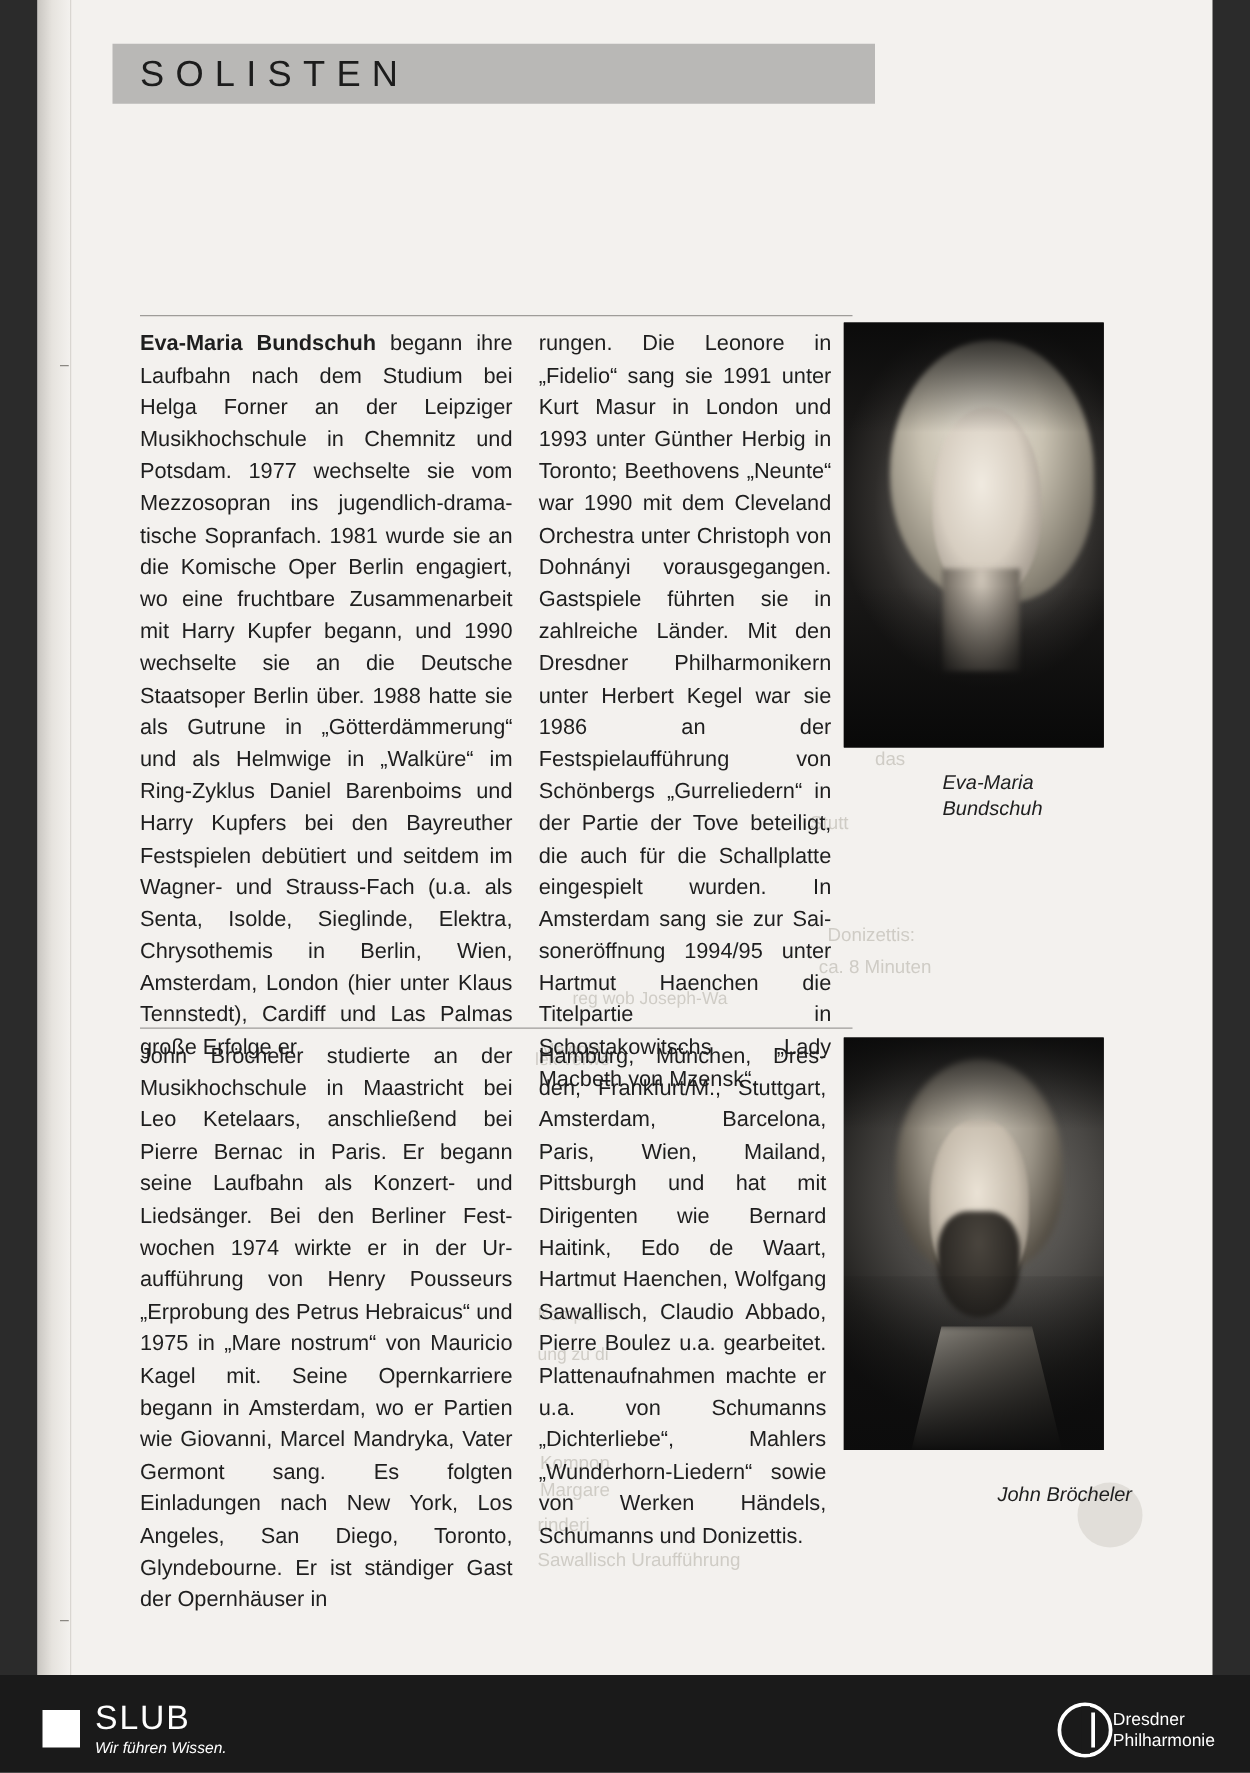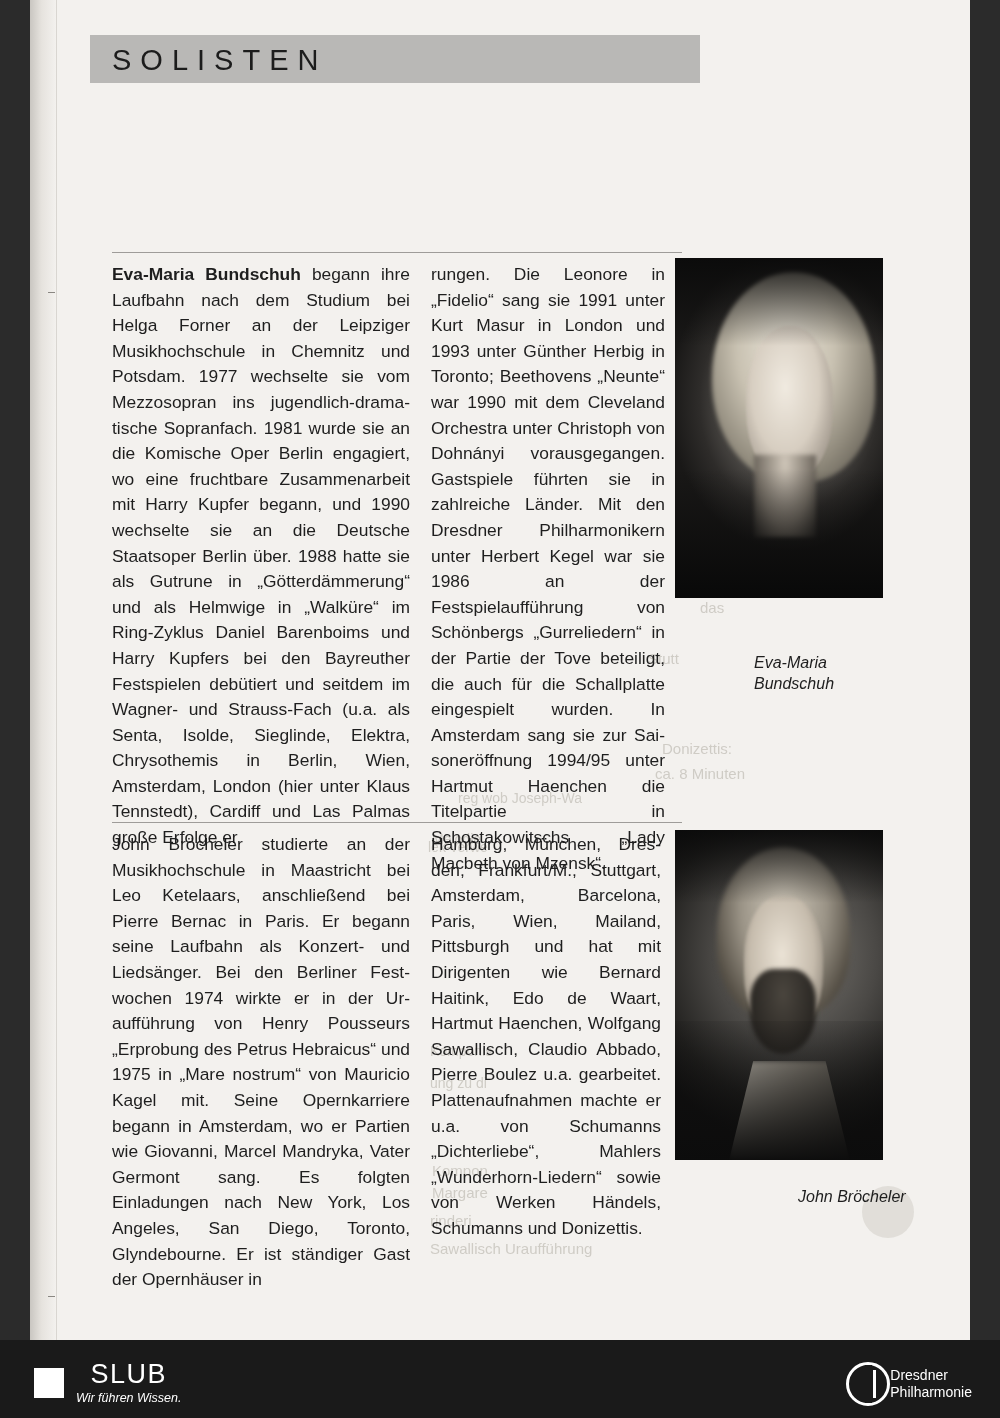--- a/index.html
+++ b/index.html
@@ -214,21 +214,20 @@
     align-items: center;
     gap: 12px;
   }
   .slub-mark {
     width: 30px; height: 30px;
     background: #ffffff;
   }
   .slub-text {
     color: #ffffff;
     font-family: "Liberation Sans", sans-serif;
-    text-align: center;
   }
   .slub-name {
     font-size: 27px;
     letter-spacing: 1.5px;
     line-height: 28px;
     font-weight: 400;
   }
   .slub-tag {
     font-size: 12.5px;
     line-height: 16px;
@@ -325,21 +324,21 @@
 </div>
 
 <div class="photo p1" style="left:675px;top:258px;width:208px;height:340px;">
   <div class="bg"></div>
   <div class="hair"></div>
   <div class="face"></div>
   <div class="neck"></div>
   <div class="shadowtop"></div>
   <div class="shadowbot"></div>
 </div>
-<div class="caption" style="left:754px;top:652px;width:160px;white-space:pre-line;">Eva-Maria
+<div class="caption" style="left:754px;top:616px;width:160px;white-space:pre-line;">Eva-Maria
 Bundschuh</div>
 
 <div class="rule" style="left:112px;top:822px;width:570px;"></div>
 
 <div class="col left" style="position:absolute;left:112px;top:832px;width:298px;">
   <span>John Bröcheler studierte an der Musikhochschule in Maastricht bei Leo Ketelaars, anschließend bei Pierre Bernac in Paris. Er begann seine Laufbahn als Konzert- und Liedsänger. Bei den Berliner Fest­wochen 1974 wirkte er in der Ur­aufführung von Henry Pousseurs „Erprobung des Petrus Hebraicus“ und 1975 in „Mare nostrum“ von Mauricio Kagel mit. Seine Opern­karriere begann in Amsterdam, wo er Partien wie Giovanni, Marcel Mandryka, Vater Germont sang. Es folgten Einladungen nach New York, Los Angeles, San Diego, Toronto, Glyndebourne. Er ist stän­diger Gast der Opernhäuser in</span>
 </div>
 
 <div class="col right" style="position:absolute;left:431px;top:832px;width:230px;">
   <span>Hamburg, München, Dres­den, Frankfurt/M., Stutt­gart, Amsterdam, Barce­lona, Paris, Wien, Mai­land, Pittsburgh und hat mit Dirigenten wie Bernard Haitink, Edo de Waart, Hartmut Haenchen, Wolf­gang Sawallisch, Claudio Abbado, Pierre Boulez u.a. gearbeitet. Plattenaufnahmen machte er u.a. von Schumanns „Dichterliebe“, Mahlers „Wunderhorn-Liedern“ sowie von Werken Hän­dels, Schumanns und Donizettis.</span>

